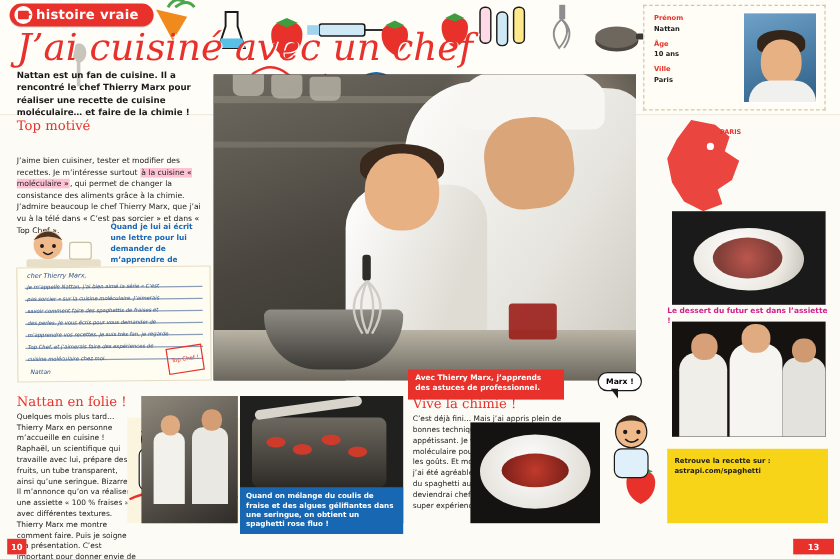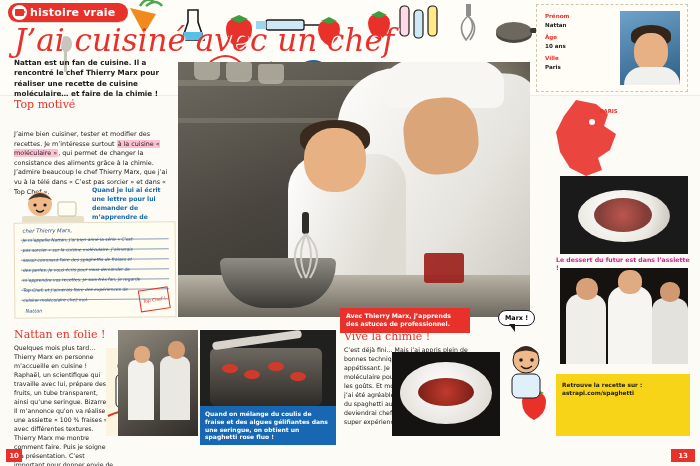--- a/index.html
+++ b/index.html
@@ -222,21 +222,21 @@
     display:flex; align-items:center; justify-content:center; text-align:center;
     transform:rotate(-8deg);
   }
   .page-num-left{
     position:absolute; left:6px; bottom:4px;
     width:16px;height:13px;background:#e8312a;color:#fff;
     font-size:7px;display:flex;align-items:center;justify-content:center;font-weight:bold;
   }
   .page-num-right{
     position:absolute; right:5px; bottom:4px;
-    width:24px;height:13px;background:#e8312a;color:#fff;
+    width:34px;height:13px;background:#e8312a;color:#fff;
     font-size:7px;display:flex;align-items:center;justify-content:center;font-weight:bold;
   }
   .speech {
     position:absolute; background:#fff; border:1.4px solid #1b1b1b;
     border-radius:10px; padding:3px 6px; font-size:6.4px; font-weight:bold;
   }
   .speech:after{
     content:""; position:absolute; left:10px; bottom:-7px;
     width:0;height:0;border-left:6px solid transparent;border-right:0 solid transparent;border-top:8px solid #1b1b1b;
   }

